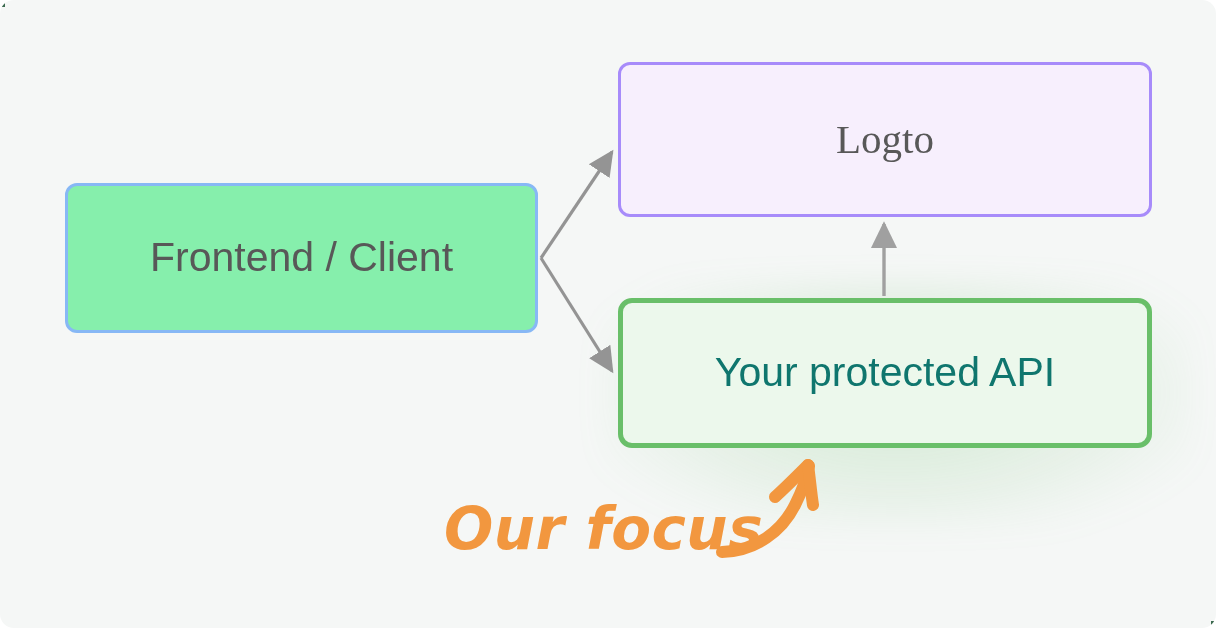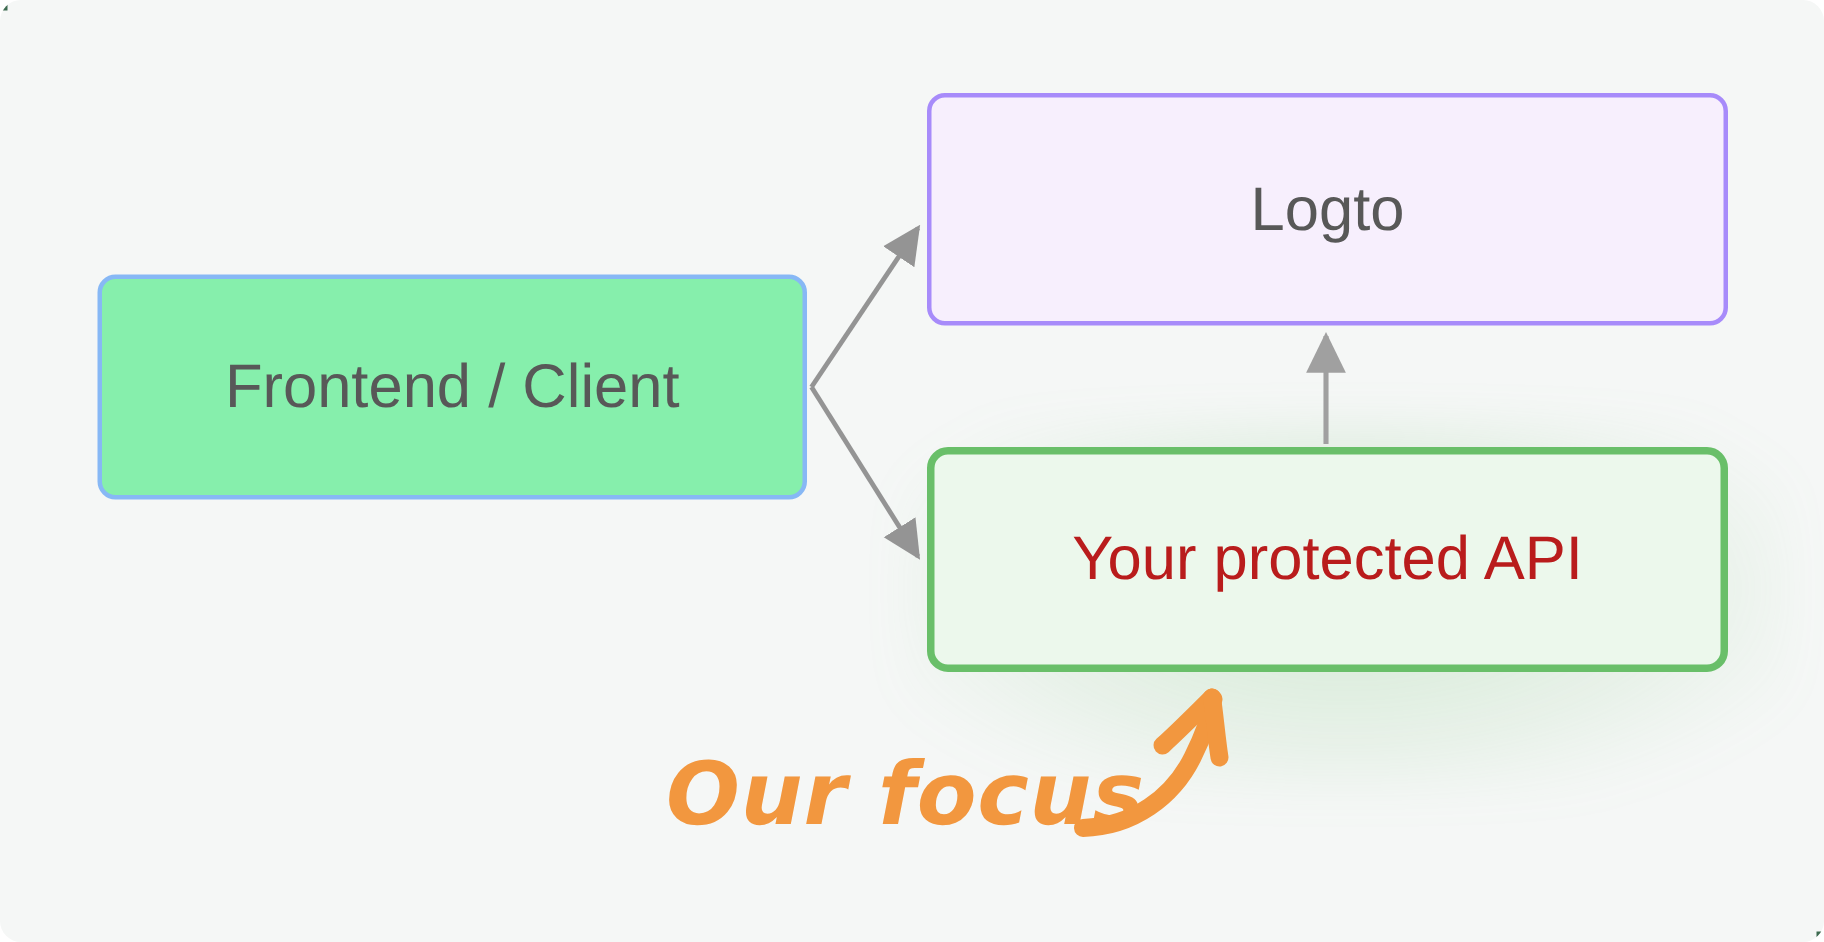--- a/index.html
+++ b/index.html
@@ -52,28 +52,29 @@
     font-size: 41px;
   }
   .node-logto {
     left: 618px; top: 62px;
     width: 534px; height: 155px;
     background: #f7effd;
     border: 3px solid #a78bfa;
     border-radius: 12px;
     color: #585858;
     font-size: 41px;
+    font-family: Liberation Serif, serif;
   }
   .node-api {
     left: 618px; top: 298px;
     width: 534px; height: 150px;
     background: #ecf8ec;
     border: 5px solid #69bf69;
     border-radius: 14px;
-    color: #b91c1c;
+    color: #0f766e;
     font-size: 41px;
   }
   .edges {
     position: absolute;
     left: 0; top: 0;
     width: 1216px; height: 628px;
     pointer-events: none;
   }
   .focus-layer {
     position: absolute;

